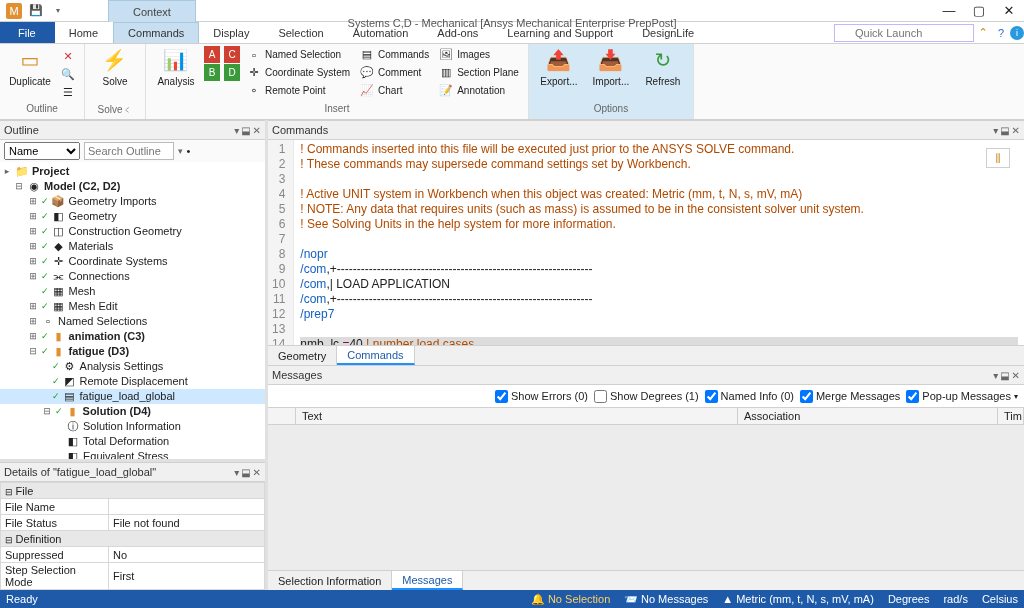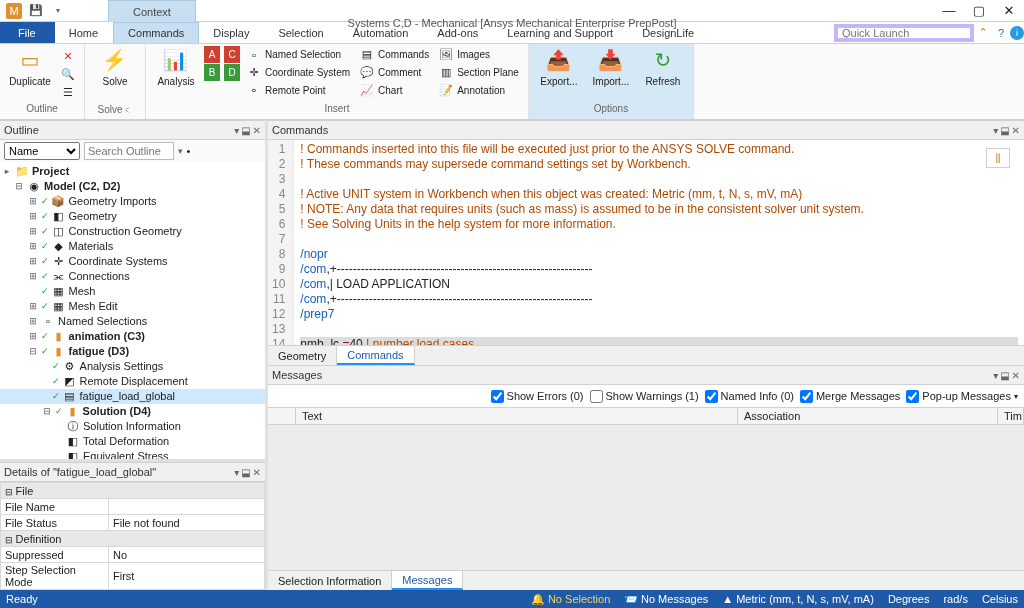--- a/index.html
+++ b/index.html
@@ -13,21 +13,21 @@
 .win-controls { margin-left: auto; display: flex; gap: 0; }
 .win-btn { width: 30px; height: 22px; display: flex; align-items: center; justify-content: center; font-size: 13px; }
 .context-tab { position: absolute; left: 108px; top: 0; height: 22px; background: #c7dff0; padding: 0 24px; display: flex; align-items: center; font-size: 11px; color: #444; border: 1px solid #a8c8de; border-bottom: none; }
 
 
 .tabstrip { height: 22px; background: #fff; display: flex; align-items: stretch; border-bottom: 1px solid #d0d0d0; }
 .tab { padding: 0 14px; display: flex; align-items: center; font-size: 11px; color: #333; border-right: 1px solid transparent; }
 .tab.file { background: #1e5aa8; color: #fff; padding: 0 18px; }
 .tab.active { background: #c7dff0; border: 1px solid #a8c8de; border-bottom: none; }
 .quicklaunch { margin-left: auto; display: flex; align-items: center; }
-.ql-input { width: 140px; height: 18px; border: 4px solid #c4b5fd; font-size: 11px; padding: 0 4px; color: #888; }
+.ql-input { width: 140px; height: 18px; border: 1px solid #c4b5fd; font-size: 11px; padding: 0 20px; color: #888; }
 .ql-icon { width: 18px; height: 18px; display: flex; align-items: center; justify-content: center; }
 
 
 .ribbon { height: 76px; background: #fafafa; display: flex; border-bottom: 1px solid #cfcfcf; }
 .rg { border-right: 1px solid #e0e0e0; padding: 2px 6px; display: flex; flex-direction: column; }
 .rg-body { flex: 1; display: flex; align-items: flex-start; gap: 4px; }
 .rg-label { text-align: center; font-size: 10px; color: #666; height: 14px; }
 .big-btn { display: flex; flex-direction: column; align-items: center; justify-content: center; width: 48px; gap: 2px; font-size: 10px; }
 .big-icon { font-size: 20px; height: 28px; display: flex; align-items: center; justify-content: center; }
 .sm-row { display: flex; flex-direction: column; gap: 1px; }
@@ -464,21 +464,21 @@
     </div>
     <div class="messages-body">
       <div class="msg-filters">
         <label>
             <input type="checkbox" checked="" style=""> 
             <span>Show Errors</span> 
             <span>(0)</span>
           </label>
         <label>
             <input type="checkbox" style=""> 
-            <span>Show Warnings</span> 
+            <span>Show Degrees</span> 
             <span>(1)</span>
           </label>
         <label>
             <input type="checkbox" checked="" style=""> 
             <span>Named Info</span> 
             <span>(0)</span>
           </label>
         <label>
             <input type="checkbox" checked="" style=""> 
             <span>Merge Messages</span>

